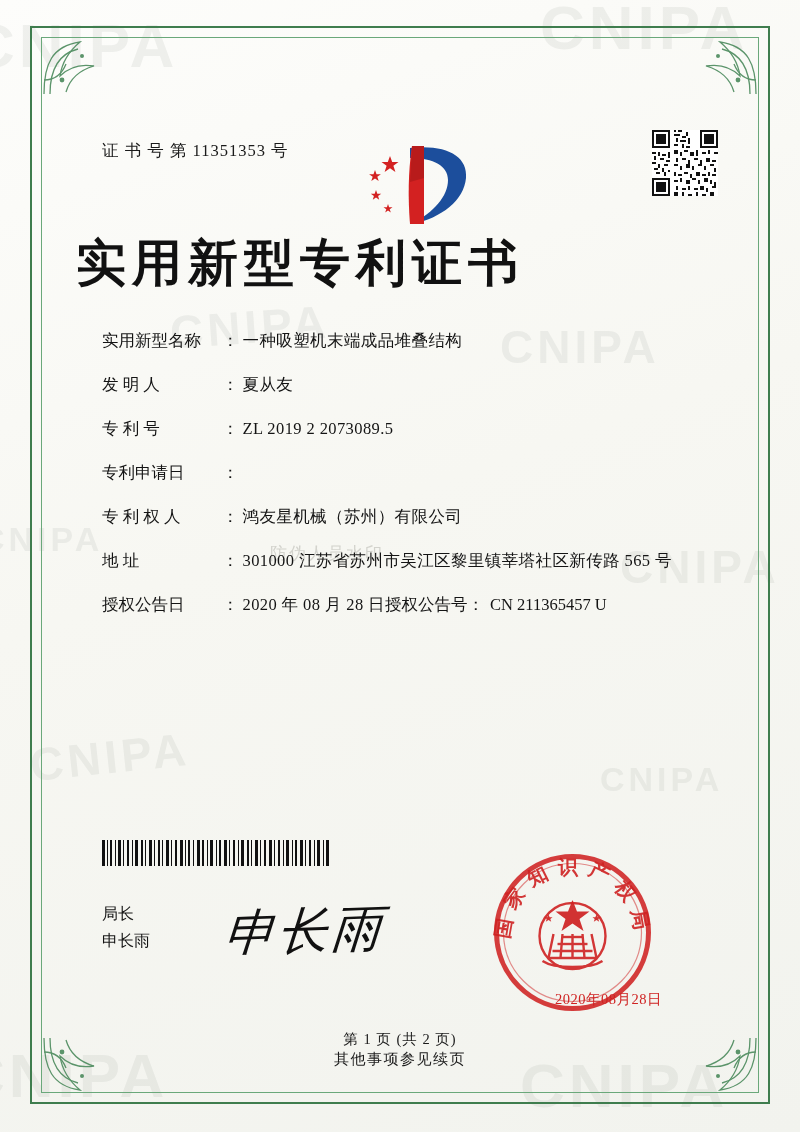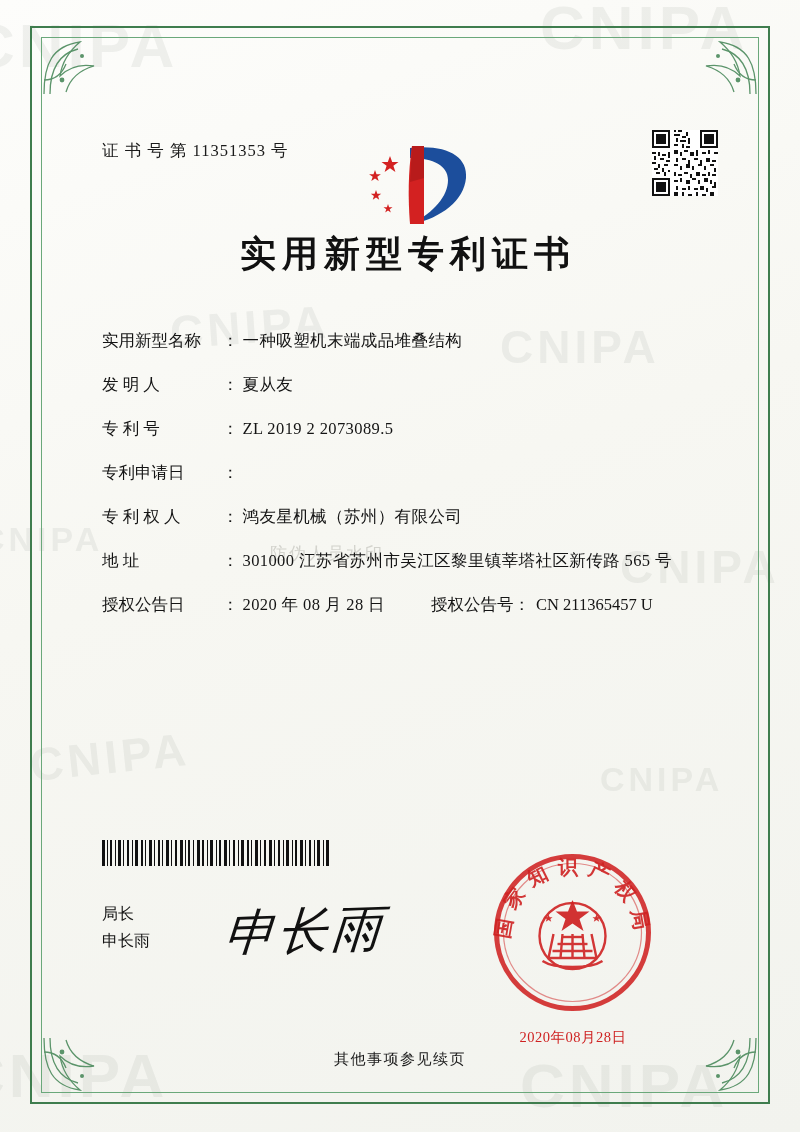--- a/index.html
+++ b/index.html
@@ -112,25 +112,25 @@
     position: absolute;
     left: 290px;
     top: 78px;
     width: 128px;
     height: 96px;
   }
 
   
   #title {
     position: absolute;
-    left: 8px;
+    left: 16px;
     top: 170px;
     width: 680px;
-    text-align: center;
-    font-size: 36px;
+    text-align: left;
+    font-size: 50px;
     font-weight: bold;
     letter-spacing: 6px;
     color: #111;
     font-family: "DejaVu Serif", "Liberation Serif", serif;
   }
 
   
   #fields {
     position: absolute;
     left: 42px;
@@ -154,21 +154,20 @@
     display: flex;
     justify-content: space-between;
     padding-right: 6px;
     box-sizing: border-box;
   }
   .field-colon { margin: 0 4px 0 0; }
   .field-value { flex: 1 1 auto; letter-spacing: 0.4px; }
 
   .field-row.dual .field-value { flex: 0 0 auto; }
   .field-label2 {
-    margin-left: 46px;
     white-space: nowrap;
   }
   .field-value2 { margin-left: 6px; text-align: right; }
 
   
   #paragraphs {
     position: absolute;
     left: 42px;
     top: 592px;
     width: 614px;
@@ -217,23 +216,23 @@
     position: absolute;
     left: 420px;
     top: 780px;
     width: 185px;
     height: 185px;
   }
   #seal svg { display: block; }
   #seal-date {
     position: absolute;
     left: 424px;
-    top: 968px;
+    top: 930px;
     width: 178px;
-    text-align: center;
+    text-align: right;
     font-size: 14.5px;
     color: #cf2222;
     letter-spacing: 0.5px;
   }
 
   
   #page-no {
     position: absolute;
     left: 0;
     top: 970px;
@@ -566,18 +565,19 @@
         </g>
         <g transform="translate(92.5,76)" fill="#cf2222" opacity="0.92">
           <polygon points="0,-16 4.5,-4.5 17,-4.5 7,3 11,15 0,7.5 -11,15 -7,3 -17,-4.5 -4.5,-4.5"></polygon>
           <polygon points="-24,-6 -22.4,-2.4 -18.6,-2.4 -21.6,0 -20.4,3.8 -24,1.4 -27.6,3.8 -26.4,0 -29.4,-2.4 -25.6,-2.4" transform="scale(0.75) translate(-8,4)"></polygon>
           <polygon points="24,-6 25.6,-2.4 29.4,-2.4 26.4,0 27.6,3.8 24,1.4 20.4,3.8 21.6,0 18.6,-2.4 22.4,-2.4" transform="scale(0.75) translate(8,4)"></polygon>
         </g>
       </svg>
     </div>
     <div id="seal-date">2020年08月28日</div>
 
+    <div id="page-no">第 1 页 (共 2 页)</div>
 
   </div>
 
   <div id="footnote">其他事项参见续页</div>
 
 </div>
 
 </body></html>

